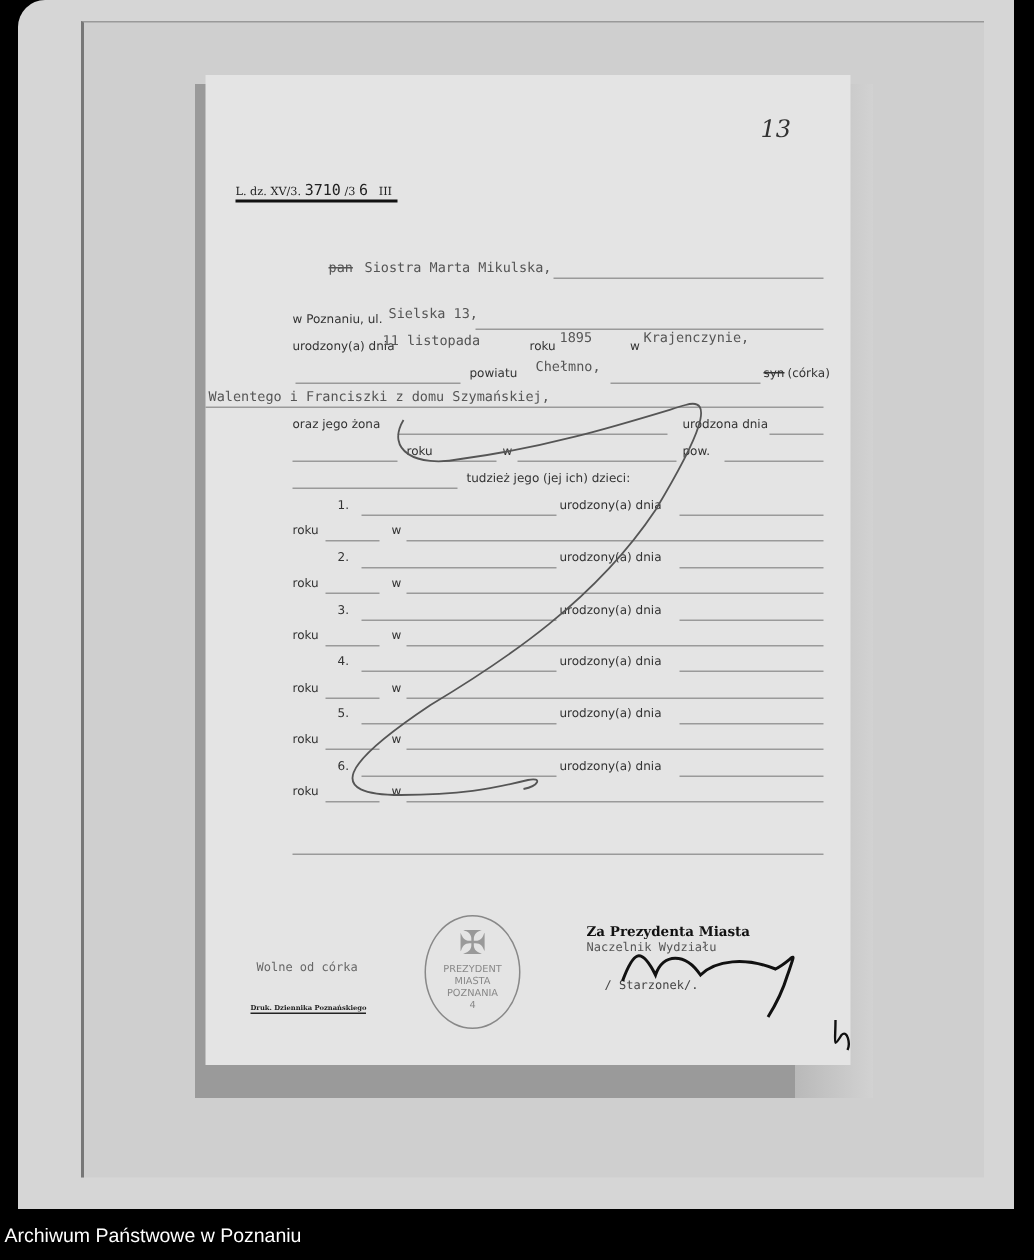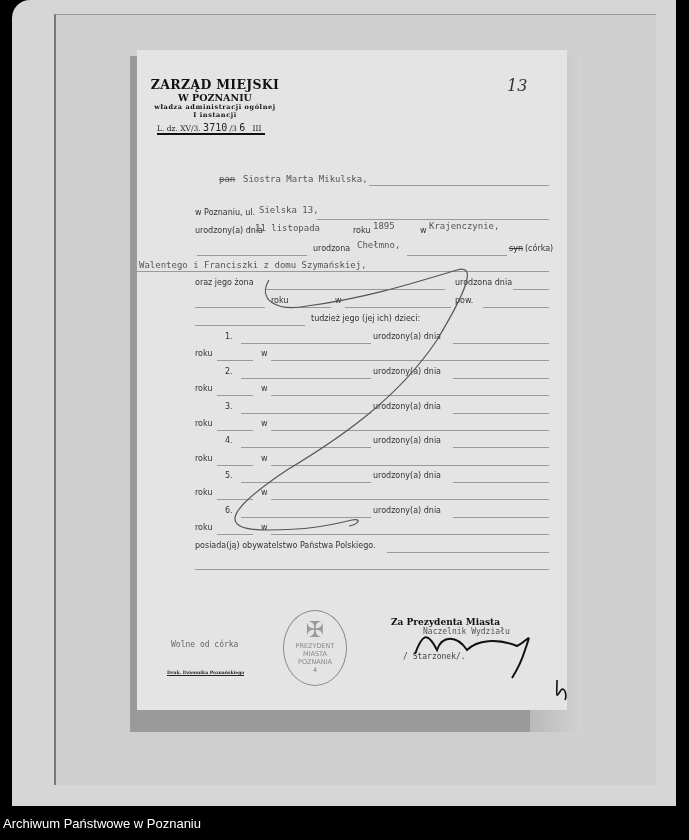--- a/index.html
+++ b/index.html
@@ -22,39 +22,33 @@
   .row .t{position:absolute;white-space:nowrap;}
   .row .ln{position:absolute;border-bottom:1px solid #9a9a9a;height:11px;}
   .tw{font-family:"DejaVu Sans Mono",monospace;font-size:9px;color:#555;}
   .curve{position:absolute;left:0;top:0;width:430px;height:660px;pointer-events:none;}
   .stamp{position:absolute;left:146px;top:560px;width:62px;height:74px;border:1.5px solid #888;border-radius:50%;text-align:center;}
   .stamp .eagle{font-size:22px;color:#999;margin-top:6px;}
   .stamp .st{font-size:6.5px;color:#888;line-height:8px;}
   .fee{position:absolute;left:34px;top:590px;font-family:"DejaVu Sans Mono",monospace;font-size:8px;color:#666;}
   .printer{position:absolute;left:30px;top:620px;font-family:"DejaVu Serif",serif;font-weight:bold;font-size:4.5px;color:#222;border-bottom:1px solid #222;}
   .sign1{position:absolute;left:254px;top:567px;font-family:"DejaVu Serif",serif;font-weight:bold;font-size:9px;color:#111;}
-  .sign2{position:absolute;left:254px;top:577px;font-family:"DejaVu Sans Mono",monospace;font-size:8px;color:#555;margin-left:32px;}
+  .sign2{position:absolute;left:254px;top:577px;font-family:"DejaVu Sans Mono",monospace;font-size:8px;color:#555;}
   .sign3{position:absolute;left:266px;top:602px;font-family:"DejaVu Sans Mono",monospace;font-size:8px;color:#444;}
   .footer{position:absolute;left:3px;top:816px;font-family:"Liberation Sans",sans-serif;font-size:13px;color:#fff;}
 </style>
 </head>
 <body>
 
 <div class="outer-mat"></div>
 <div class="board"></div>
 <div class="shadow-sheet"></div>
 <div class="back-sheet"></div>
 
 <div class="page">
-  <div class="hdr">
-    <div class="l1">ZARZĄD MIEJSKI</div>
-    <div class="l2">W POZNANIU</div>
-    <div class="l3">władza administracji ogólnej</div>
-    <div class="l4">I instancji</div>
-  </div>
   <div class="ldz">
     <span>L. dz. XV/3.</span>
     <span class="v">3710</span>
     <span>/3</span>
     <span class="v">6</span>
     &nbsp;&nbsp;<span>III</span>
   </div>
   <div class="pageno">13</div>
 
   <div class="row" style="top:124px">
@@ -70,21 +64,21 @@
   <div class="row" style="top:176px">
     <span class="t" style="left:58px">urodzony(a) dnia</span>
     <span class="t tw" style="left:118px;top:-3px">11 listopada</span>
     <span class="t" style="left:216px">roku</span>
     <span class="t tw" style="left:236px;top:-5px">1895</span>
     <span class="t" style="left:283px">w</span>
     <span class="t tw" style="left:292px;top:-5px">Krajenczynie,</span>
   </div>
   <div class="row" style="top:194px">
     <div class="ln" style="left:60px;width:110px"></div>
-    <span class="t" style="left:176px">urodzona</span>
+    <span class="t" style="left:176px">powiatu</span>
     <span class="t tw" style="left:220px;top:-4px">Chełmno,</span>
     <div class="ln" style="left:270px;width:100px"></div>
     <span class="t" style="left:372px;text-decoration:line-through">syn</span>
     <span class="t" style="left:388px">(córka)</span>
   </div>
   <div class="row" style="top:210px">
     <span class="t tw" style="left:2px">Walentego i Franciszki z domu Szymańskiej,</span>
     <div class="ln" style="left:0;width:412px"></div>
   </div>
   <div class="row" style="top:228px">
@@ -173,24 +167,20 @@
     <span class="t" style="left:236px">urodzony(a) dnia</span>
     <div class="ln" style="left:316px;width:96px"></div>
   </div>
   <div class="row" style="top:473px">
     <span class="t" style="left:58px">roku</span>
     <div class="ln" style="left:80px;width:36px"></div>
     <span class="t" style="left:124px">w</span>
     <div class="ln" style="left:134px;width:278px"></div>
   </div>
 
-  <div class="row" style="top:491px">
-    <span class="t" style="left:58px">posiada(ją) obywatelstwo Państwa Polskiego.</span>
-    <div class="ln" style="left:250px;width:162px"></div>
-  </div>
   <div class="row" style="top:508px">
     <div class="ln" style="left:58px;width:354px"></div>
   </div>
 
   <div class="fee">Wolne od córka</div>
   <div class="printer">Druk. Dziennika Poznańskiego</div>
 
   <div class="stamp">
     <div class="eagle">✠</div>
     <div class="st">PREZYDENT</div>

